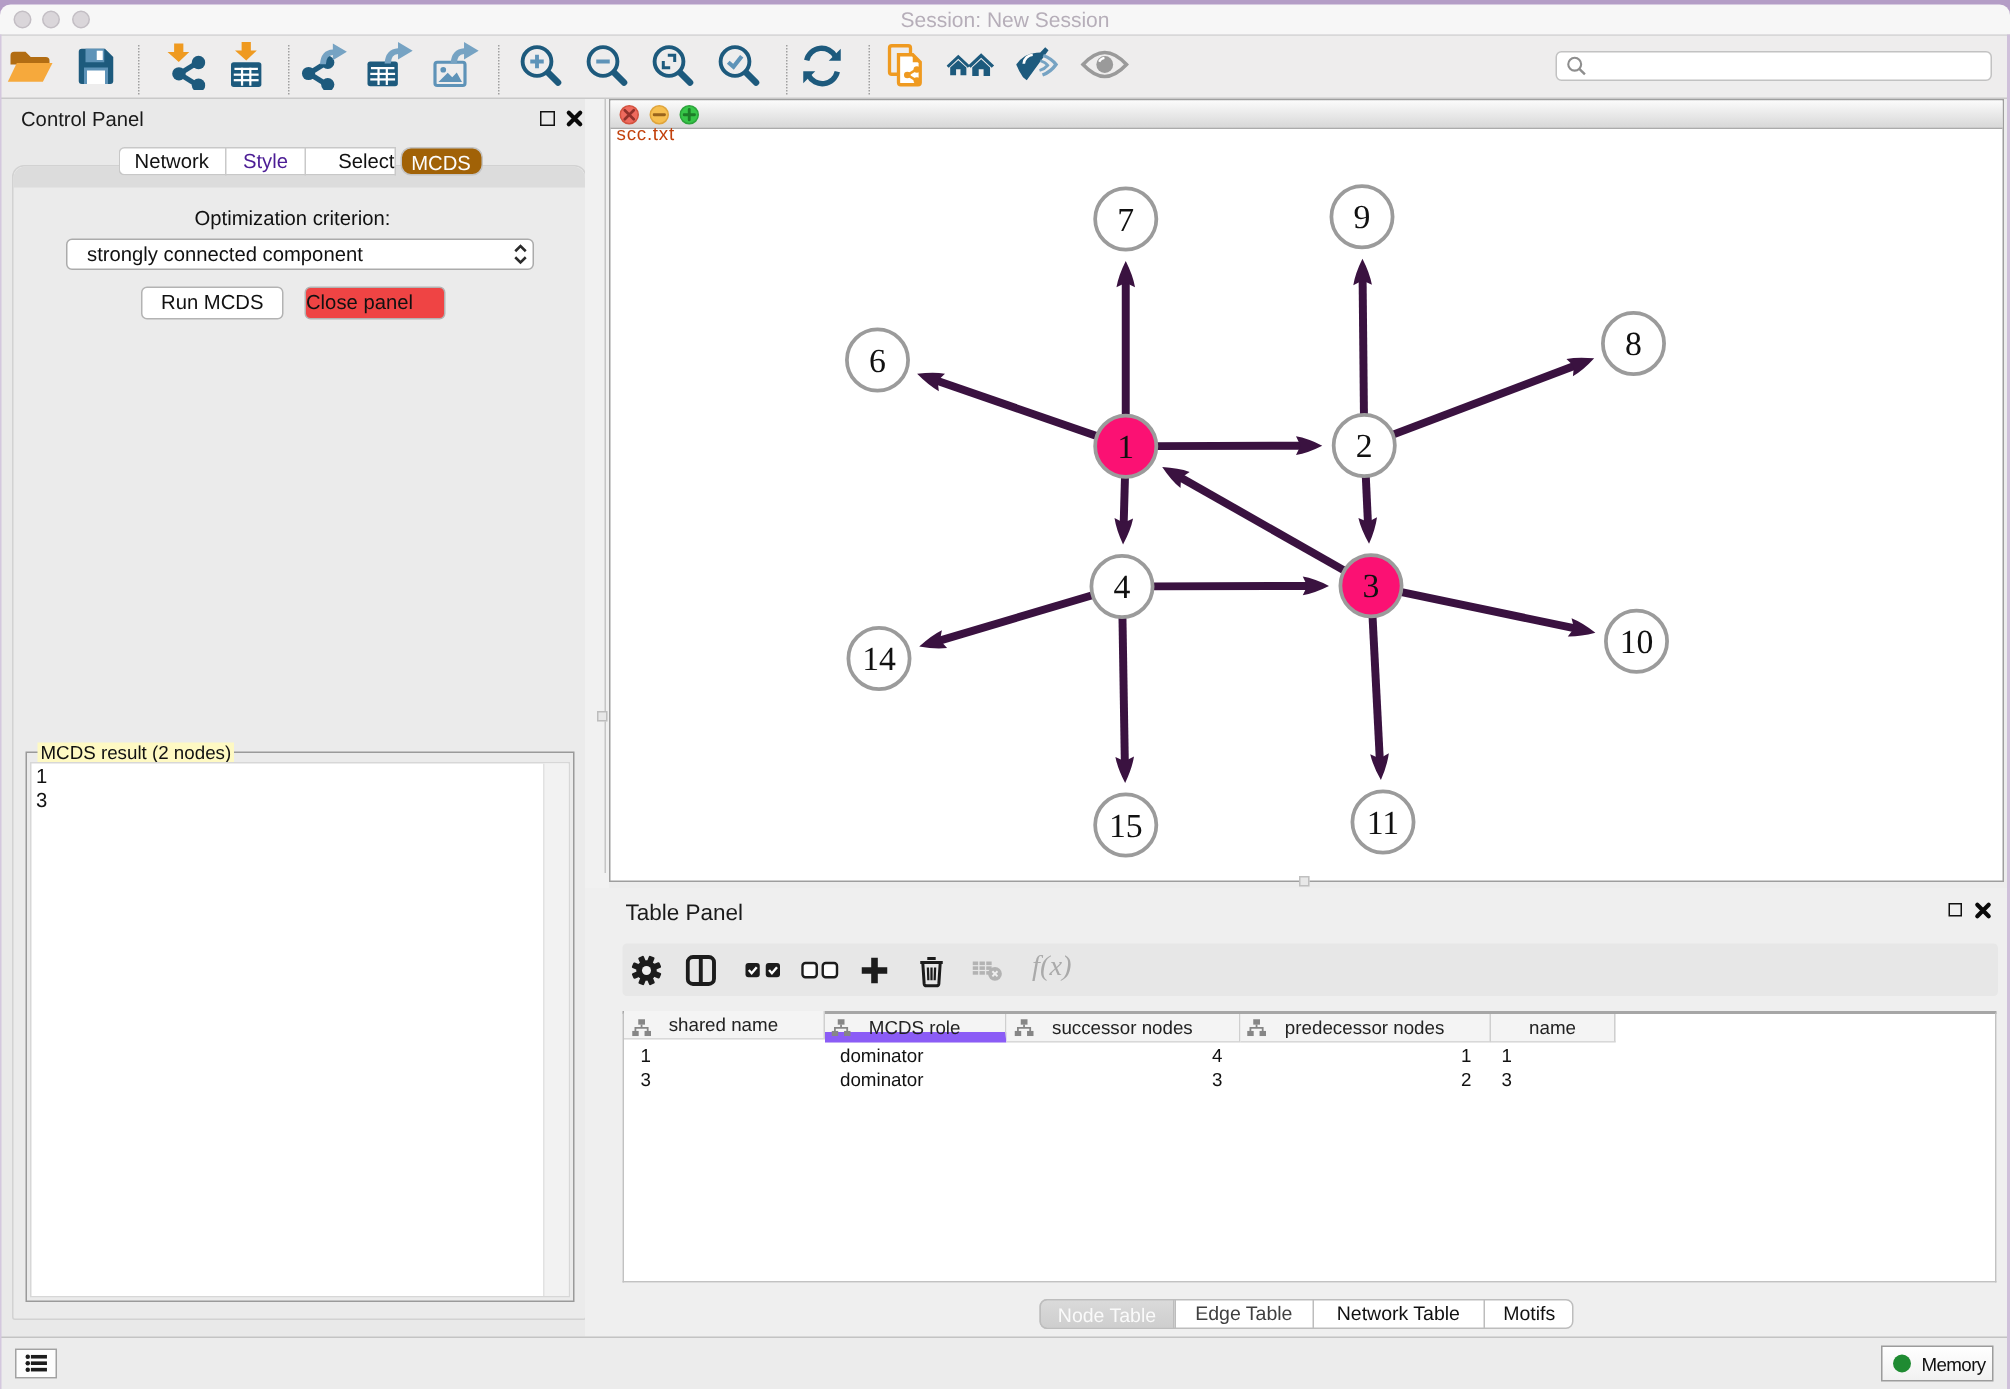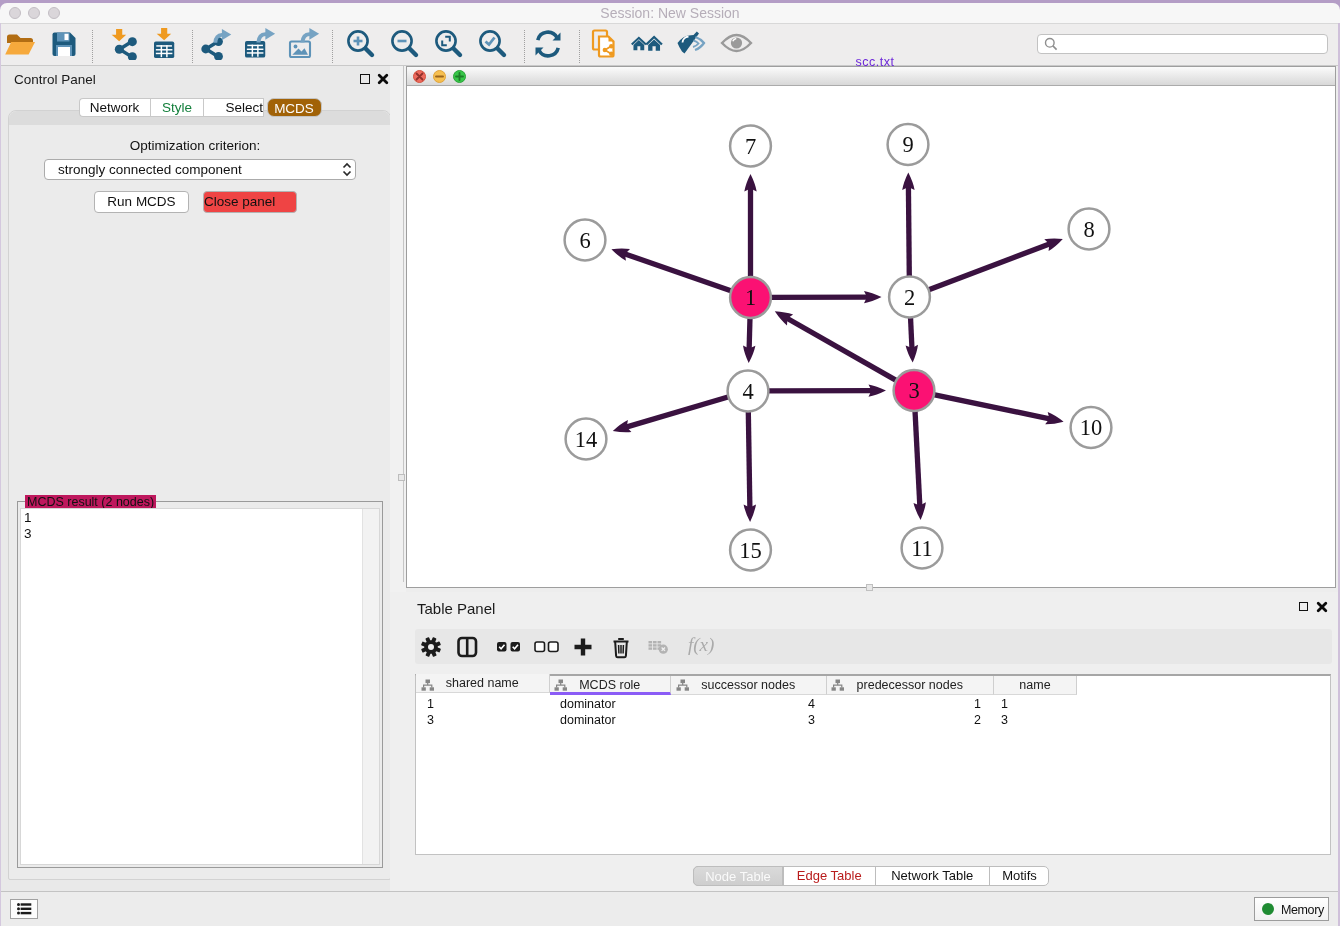--- a/index.html
+++ b/index.html
@@ -187,41 +187,41 @@
 <div class="abs" style="left:0;top:66px;width:390px;height:825px;background:#e9e9e9"></div>
 <div class="abs" style="left:14px;top:72px;font-size:13.5px;color:#1a1a1a">Control Panel</div>
 <div class="abs" style="left:360px;top:74px;width:10px;height:10px;border:1.8px solid #111"></div>
 <svg class="abs" width="12" height="12" viewBox="0 0 12 12" style="left:377px;top:73px">
     <path d="M2.2 2.2 L9.8 9.8 M9.8 2.2 L2.2 9.8" stroke="#0a0a0a" stroke-width="2.8" stroke-linecap="round"></path>
   </svg>
 <div class="abs" style="left:8px;top:110px;width:383px;height:770px;background:#ebebeb;border:1px solid #d2d2d2;border-radius:8px 8px 2px 2px"></div>
 <div class="abs" style="left:9px;top:111px;width:381px;height:14px;background:#dcdcdc;border-radius:8px 8px 0 0"></div>
 <div class="abs" style="left:79px;top:98px;width:185px;height:19px;background:#fff;border:1px solid #c8c8c8;border-right:none;border-radius:4px 0 0 4px"></div>
 <div class="abs" style="left:79px;top:98px;width:72px;height:19px;line-height:19px;text-align:center;font-size:13.5px;color:#111;border-right:1px solid #c9c9c9">Network</div>
-<div class="abs" style="left:151px;top:98px;width:53px;height:19px;line-height:19px;text-align:center;font-size:13.5px;color:#15803d;border-right:1px solid #c9c9c9">Style</div>
+<div class="abs" style="left:151px;top:98px;width:53px;height:19px;line-height:19px;text-align:center;font-size:13.5px;color:#4c1d95;border-right:1px solid #c9c9c9">Style</div>
 <div class="abs" style="left:204px;top:98px;width:60px;height:19px;line-height:19px;text-align:right;font-size:13.5px;color:#111;border-right:1px solid #c9c9c9">Select</div>
 <div class="abs" style="left:266.5px;top:97.5px;width:55px;height:19.5px;background:#a16207;border:1px solid #c4c4c4;border-radius:7px;line-height:19px;text-align:center;font-size:13.5px;color:#fcfcfc">MCDS</div>
 <div class="abs" style="left:0;top:138px;width:390px;text-align:center;font-size:13.5px;color:#111">Optimization criterion:</div>
 <div class="abs" style="left:44px;top:159px;width:312px;height:21px;background:#fff;border:1px solid #ababab;border-radius:4px;line-height:19px;font-size:13.5px;color:#111;padding-left:13px">strongly connected component</div>
 <svg class="abs" width="12" height="15" viewBox="0 0 12 15" style="left:341px;top:162px">
     <path d="M2.5 5.5 L6 2 L9.5 5.5 M2.5 9.5 L6 13 L9.5 9.5" fill="none" stroke="#2b2b2b" stroke-width="1.7"></path>
   </svg>
 <div class="abs" style="left:94px;top:191px;width:95px;height:22px;background:#fff;border:1px solid #b3b3b3;border-radius:4px;line-height:20px;text-align:center;font-size:13.5px;color:#111">Run MCDS</div>
 <div class="abs" style="left:203px;top:191px;width:94px;height:22px;background:#ef4444;border:1px solid #b3b3b3;border-radius:4px;line-height:20px;text-align:left;font-size:13.5px;color:#111">Close panel</div>
 <div class="abs" style="left:17px;top:501px;width:366px;height:367px;border:1px solid #9a9a9a"></div>
-<div class="abs" style="left:25px;top:495px;background:#be185d;padding:0 2px;font-size:12.5px;color:#111">MCDS result (2 nodes)</div>
+<div class="abs" style="left:25px;top:495px;background:#fef9c3;padding:0 2px;font-size:12.5px;color:#111">MCDS result (2 nodes)</div>
 <div class="abs" style="left:20px;top:508px;width:360px;height:357px;background:#fff;border:1px solid #d7d7d7"></div>
 <div class="abs" style="left:362px;top:509px;width:17px;height:355px;background:#f2f2f2;border-left:1px solid #e2e2e2"></div>
 <div class="abs" style="left:24px;top:510px;font-size:13.5px;color:#111;line-height:16px">1<br>3</div>
 <div class="abs" style="left:390px;top:66px;width:16px;height:526px;background:#f1f1f1"></div>
 <div class="abs" style="left:403px;top:66px;width:1px;height:516px;background:#c6c6c6"></div>
 <div class="abs" style="left:398px;top:474px;width:7px;height:7px;background:#e8e8e8;border:1px solid #bdbdbd"></div>
 <div class="abs" style="left:406px;top:66px;width:930px;height:522px;border:1px solid #9e9e9e;background:#fff"></div>
 <div class="abs" style="left:407px;top:67px;width:928px;height:19px;background:linear-gradient(#fbfbfb,#d8d8d8);border-bottom:1px solid #ababab"></div>
-<div class="abs" style="left:411px;top:55px;width:928px;text-align:center;font-size:12.5px;letter-spacing:0.5px;color:#6d28d9">scc.txt</div>
+<div class="abs" style="left:411px;top:82px;width:928px;font-size:12.5px;letter-spacing:0.5px;color:#c2410c">scc.txt</div>
 <div class="abs" style="left:412.5px;top:69.5px;width:13px;height:13px;border-radius:50%;background:#ee6a5e;border:1px solid #d3523f"></div>
 <div class="abs" style="left:432.5px;top:69.5px;width:13px;height:13px;border-radius:50%;background:#f6bf50;border:1px solid #dfa43b"></div>
 <div class="abs" style="left:452.5px;top:69.5px;width:13px;height:13px;border-radius:50%;background:#37c648;border:1px solid #2ba33a"></div>
 <svg class="abs" width="9" height="9" viewBox="0 0 9 9" style="left:415px;top:72px">
     <path d="M1.5 1.5 L7.5 7.5 M7.5 1.5 L1.5 7.5" stroke="#91312b" stroke-width="1.8" stroke-linecap="round"></path>
   </svg>
 <svg class="abs" width="9" height="9" viewBox="0 0 9 9" style="left:435px;top:72px">
     <path d="M1 4.5 H8" stroke="#99641c" stroke-width="1.9" stroke-linecap="round"></path>
   </svg>
 <svg class="abs" width="9" height="9" viewBox="0 0 9 9" style="left:455px;top:72px">
@@ -354,21 +354,21 @@
 <div class="abs" style="left:415px;top:673.5px;width:916px;height:181px;background:#fff;border:1px solid #c2c2c2;border-top:2px solid #a6a6a6"></div>
 <div class="abs" style="left:416px;top:674px;width:133.5px;height:19px;background:#f4f4f4;border-right:1px solid #cfcfcf;border-bottom:1px solid #d8d8d8;line-height:19px;text-align:center;font-size:12.5px;color:#222">shared name</div>
 <div class="abs" style="left:420.5px;top:679px">
     <svg width="14" height="12" viewBox="0 0 14 12" style="">
       <rect x="4.5" y="0.5" width="4.5" height="3.6" fill="#868686"></rect>
       <path d="M6.7 4 v2.2 M2.6 8.6 v-2.4 h8.2 v2.4" stroke="#868686" stroke-width="1.2" fill="none"></path>
       <rect x="0.5" y="8.3" width="4.3" height="3.4" fill="#868686"></rect>
       <rect x="8.7" y="8.3" width="4.3" height="3.4" fill="#868686"></rect>
     </svg>
   </div>
-<div class="abs" style="left:549.5px;top:675.5px;width:121.5px;height:19px;background:#f4f4f4;border-right:1px solid #cfcfcf;border-bottom:3px solid #8b5cf6;line-height:19px;text-align:center;font-size:12.5px;color:#222">MCDS role</div>
+<div class="abs" style="left:549.5px;top:675.5px;width:121.5px;height:19px;background:#f4f4f4;border-right:1px solid #cfcfcf;border-bottom:7px solid #8b5cf6;line-height:19px;text-align:center;font-size:12.5px;color:#222">MCDS role</div>
 <div class="abs" style="left:554.0px;top:679px">
     <svg width="14" height="12" viewBox="0 0 14 12" style="">
       <rect x="4.5" y="0.5" width="4.5" height="3.6" fill="#868686"></rect>
       <path d="M6.7 4 v2.2 M2.6 8.6 v-2.4 h8.2 v2.4" stroke="#868686" stroke-width="1.2" fill="none"></path>
       <rect x="0.5" y="8.3" width="4.3" height="3.4" fill="#868686"></rect>
       <rect x="8.7" y="8.3" width="4.3" height="3.4" fill="#868686"></rect>
     </svg>
   </div>
 <div class="abs" style="left:671px;top:675.5px;width:155.5px;height:19px;background:#f4f4f4;border-right:1px solid #cfcfcf;border-bottom:1px solid #d8d8d8;line-height:19px;text-align:center;font-size:12.5px;color:#222">successor nodes</div>
 <div class="abs" style="left:675.5px;top:679px">
@@ -394,21 +394,21 @@
 <div class="abs" style="left:671px;top:696.5px;width:144px;text-align:right;font-size:12.5px;color:#111">4</div>
 <div class="abs" style="left:826px;top:696.5px;width:155px;text-align:right;font-size:12.5px;color:#111">1</div>
 <div class="abs" style="left:1001px;top:696.5px;font-size:12.5px;color:#111">1</div>
 <div class="abs" style="left:427px;top:712.5px;font-size:12.5px;color:#111">3</div>
 <div class="abs" style="left:560px;top:712.5px;font-size:12.5px;color:#111">dominator</div>
 <div class="abs" style="left:671px;top:712.5px;width:144px;text-align:right;font-size:12.5px;color:#111">3</div>
 <div class="abs" style="left:826px;top:712.5px;width:155px;text-align:right;font-size:12.5px;color:#111">2</div>
 <div class="abs" style="left:1001px;top:712.5px;font-size:12.5px;color:#111">3</div>
 <div class="abs" style="left:693px;top:866px;width:356px;height:20px;background:#fff;border:1px solid #bdbdbd;border-radius:5px"></div>
 <div class="abs" style="left:693px;top:866px;width:90px;height:20px;background:linear-gradient(#dadada,#cecece);border:1px solid #bdbdbd;border-radius:5px 0 0 5px;line-height:19px;text-align:center;font-size:13px;color:#fafafa">Node Table</div>
-<div class="abs" style="left:783px;top:866px;width:91.5px;height:20px;border-left:1px solid #bdbdbd;line-height:20px;text-align:center;font-size:13px;color:#b91c1c">Edge Table</div>
+<div class="abs" style="left:783px;top:866px;width:91.5px;height:20px;border-left:1px solid #bdbdbd;line-height:20px;text-align:center;font-size:13px;color:#404040">Edge Table</div>
 <div class="abs" style="left:874.5px;top:866px;width:114.5px;height:20px;border-left:1px solid #bdbdbd;line-height:20px;text-align:center;font-size:13px;color:#111">Network Table</div>
 <div class="abs" style="left:989px;top:866px;width:60px;height:20px;border-left:1px solid #bdbdbd;line-height:20px;text-align:center;font-size:13px;color:#111">Motifs</div>
 <div class="abs" style="left:0;top:891px;width:1340px;height:35px;background:#ececec;border-top:1px solid #c3c3c3"></div>
 <div class="abs" style="left:10px;top:899px;width:28px;height:20px;background:#fdfdfd;border:1px solid #a2a2a2"></div>
 <div class="abs" style="left:12px;top:901px">
     <svg width="22" height="17" viewBox="0 0 22 17" style="">
       <circle cx="6.5" cy="3.5" r="1.5" fill="#1c1c1c"></circle>
       <rect x="8.6" y="2.3" width="10.7" height="2.4" fill="#1c1c1c"></rect>
       <circle cx="6.5" cy="7.8" r="1.5" fill="#1c1c1c"></circle>
       <rect x="8.6" y="6.6" width="10.7" height="2.4" fill="#1c1c1c"></rect>

